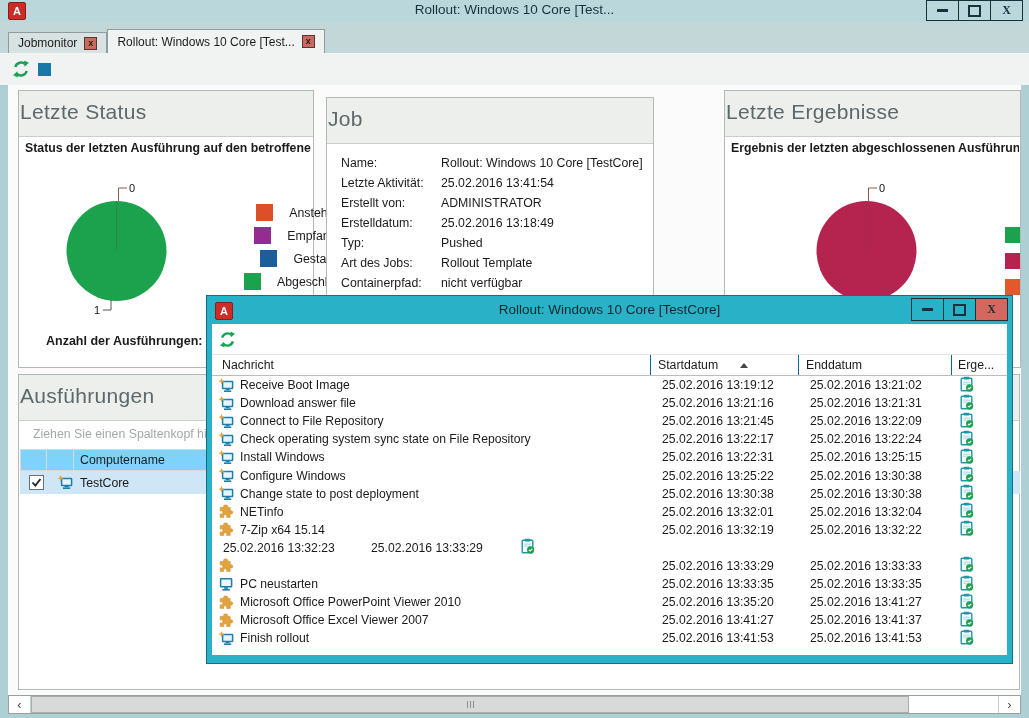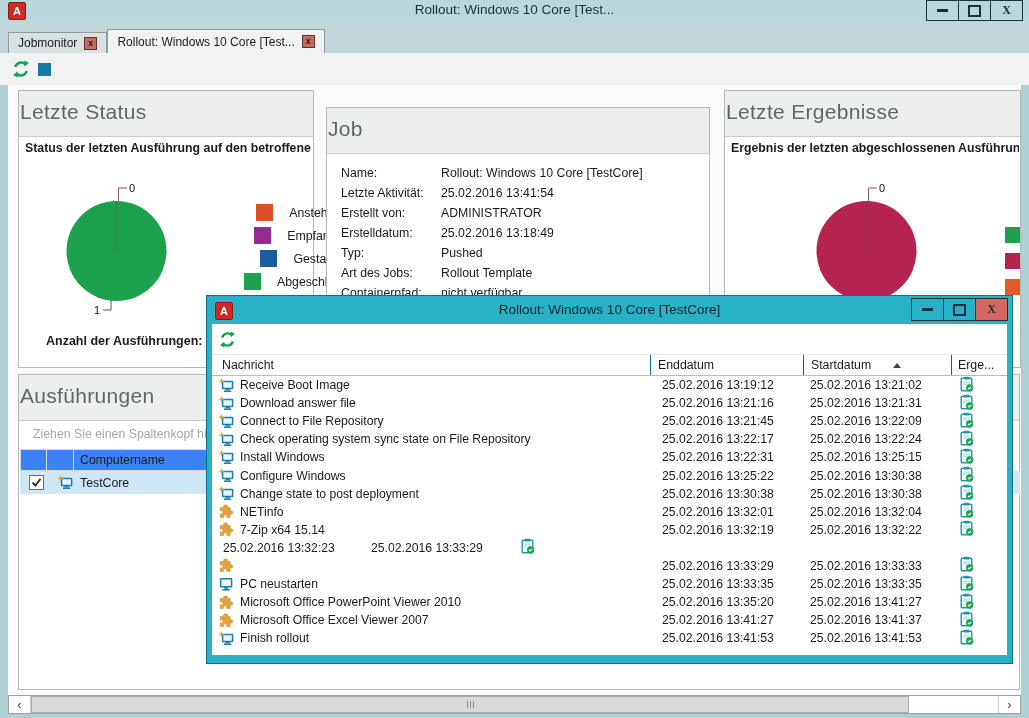--- a/index.html
+++ b/index.html
@@ -50,21 +50,21 @@
   .p-footer{position:absolute;font-size:12.5px;font-weight:bold;white-space:pre;}
 
   
   .job-fields{position:absolute;left:14px;top:55px;}
   .job-row{display:flex;height:20px;font-size:12.3px;align-items:center;}
   .job-label{width:100px;flex:0 0 100px;}
 
   
   .groupby{position:absolute;left:14px;top:52px;font-size:12.3px;color:#a3a9a8;white-space:nowrap;}
   .exe-header{position:absolute;left:1px;top:74px;display:flex;height:22px;}
-  .exe-hcell{background:#3b82f6;border:1px solid #d5d9d8;border-left:none;box-sizing:border-box;
+  .exe-hcell{background:#7dd3fc;border:1px solid #d5d9d8;border-left:none;box-sizing:border-box;
              font-size:12.3px;display:flex;align-items:center;padding-left:6px;}
   .exe-row{position:absolute;left:1px;top:96px;width:1000px;height:23px;background:#cfe6f7;
            display:flex;align-items:center;font-size:12.3px;}
   .exe-check{width:15px;height:15px;background:#fff;border:1px solid #6e6e6e;margin-left:9px;
              display:flex;align-items:center;justify-content:center;box-sizing:border-box;}
   .exe-icon{margin-left:13px;display:flex;}
   .exe-name{margin-left:7px;}
 
   
   .pie-svg{position:absolute;}
@@ -184,21 +184,21 @@
   </div>
 
   <div class="legend-item">
     <span class="legend-sw" style="background: rgb(28, 162, 77);"></span>
     <span class="legend-label">Abgeschlossen</span>
   </div>
 </div>
       <div class="p-footer" style="left:27px;top:243px;">Anzahl der Ausführungen:  1</div>
     </div>
 
-    <div class="panel" style="left:318px;top:22px;width:384px;height:278px;">
+    <div class="panel" style="left:318px;top:12px;width:328px;height:278px;">
       <div class="panel-head">
         <div class="panel-title">Job</div>
       </div>
       <div class="job-fields" id="job-fields">
   <div class="job-row">
     <span class="job-label">Name:</span>
     <span class="job-value">Rollout: Windows 10 Core [TestCore]</span>
   </div>
 
   <div class="job-row">
@@ -311,25 +311,25 @@
       <div class="dlg-toolbar">
         <span class="dlg-refresh"><svg width="100%" height="100%" viewBox="0 0 18 18">
               <path d="M3.3 7 A6 6 0 0 1 13.4 4.3" fill="none" stroke="#18a257" stroke-width="2.5"></path>
               <polygon points="12.2,0.6 16.9,2.8 12.6,6.7" fill="#18a257"></polygon>
               <path d="M14.7 11 A6 6 0 0 1 4.6 13.7" fill="none" stroke="#18a257" stroke-width="2.5"></path>
               <polygon points="5.8,17.4 1.1,15.2 5.4,11.3" fill="#18a257"></polygon>
             </svg></span>
       </div>
       <div class="dlg-ghead">
         <div class="dlg-hcell" style="width:439px;padding-left:10px;">Nachricht</div>
-        <div class="dlg-hcell" style="width:153px;padding-left:7px;">Enddatum</div>
         <div class="dlg-hcell" style="width:148px;padding-left:7px;">
           <span>Startdatum</span>
           <span class="sort-asc"></span>
         </div>
+        <div class="dlg-hcell" style="width:153px;padding-left:7px;">Enddatum</div>
         <div class="dlg-hcell" style="flex:1;padding-left:6px;">Erge...</div>
       </div>
       <div class="dlg-rows" id="dlg-rows">
   <div class="dlg-row">
     <div class="cell-msg">
       <span class="row-icon">
                 <svg width="16" height="15" viewBox="0 0 16 15">
                   <rect x="4.6" y="3.4" width="10" height="7" rx="0.5" fill="#e8f4fa" stroke="#1b7fae" stroke-width="1.5"></rect>
                   <rect x="7.6" y="10.6" width="4" height="1.6" fill="#1b7fae"></rect>
                   <rect x="6" y="12.4" width="7.2" height="1.6" fill="#1b7fae"></rect>

